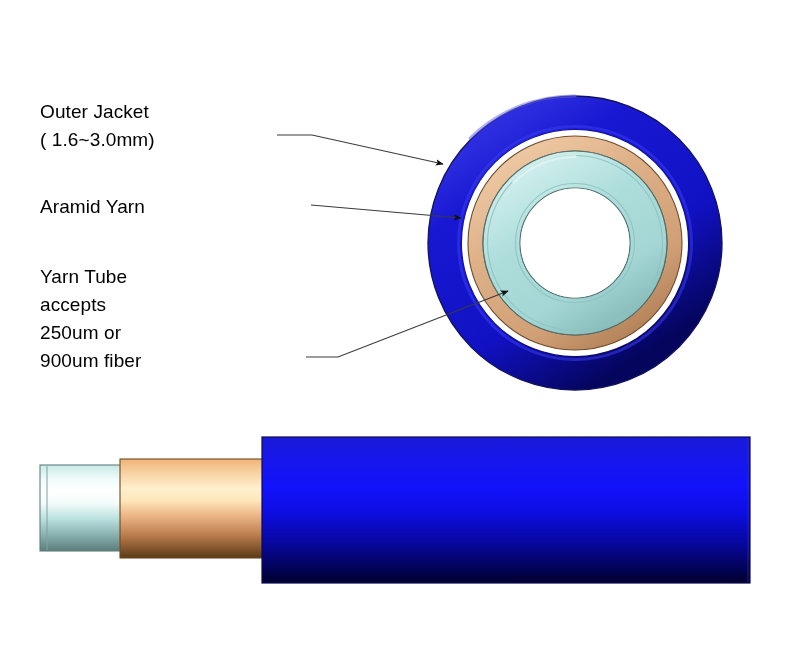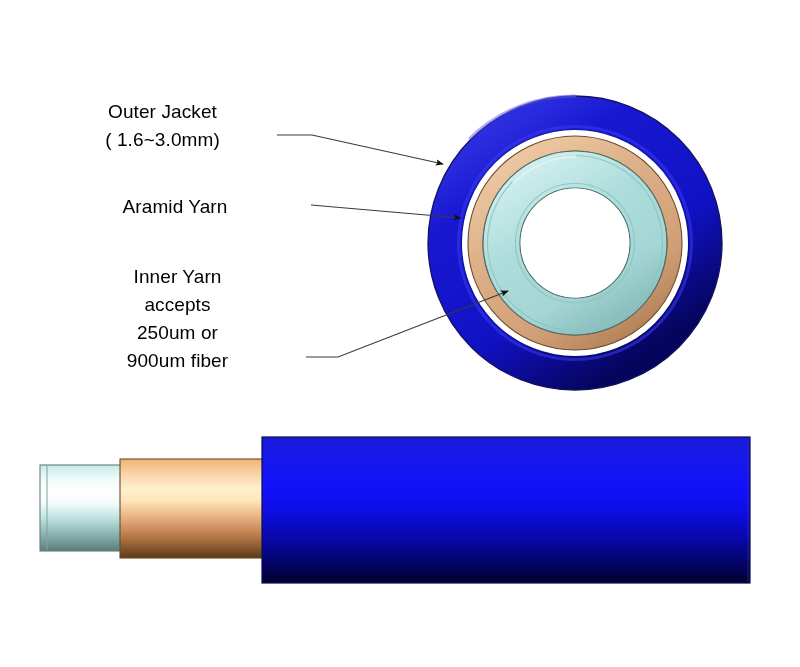--- a/index.html
+++ b/index.html
@@ -13,21 +13,21 @@
   }
   #stage{
     position:absolute;left:0;top:0;width:800px;height:667px;
     background:#ffffff;
   }
   #vec{
     position:absolute;left:0;top:0;width:800px;height:667px;
   }
   .lbl{
     position:absolute;
-    text-align:center;
+    text-align:left;
     color:#000000;
     font-family:"Liberation Sans", sans-serif;
     font-size:19px;
     line-height:28px;
     white-space:pre-line;
     letter-spacing:.1px;
   }
   #label-outer-jacket{ left:40px; top:98px; width:245px; }
   #label-aramid-yarn{ left:40px; top:193px; width:270px; }
   #label-inner-tube{ left:40px; top:263px; width:275px; }
@@ -138,18 +138,18 @@
 
       <line x1="748" y1="438" x2="748" y2="582" stroke="#3B3BA8" stroke-width="1" opacity="0.5"></line>
     </g>
   </svg>
 
   <div class="lbl" id="label-outer-jacket">Outer Jacket
 ( 1.6~3.0mm)</div>
 
   <div class="lbl" id="label-aramid-yarn">Aramid Yarn</div>
 
-  <div class="lbl" id="label-inner-tube">Inner Yarn
+  <div class="lbl" id="label-inner-tube">Yarn Tube
 accepts
 250um or
 900um fiber</div>
 
 </div>
 
 </body></html>

